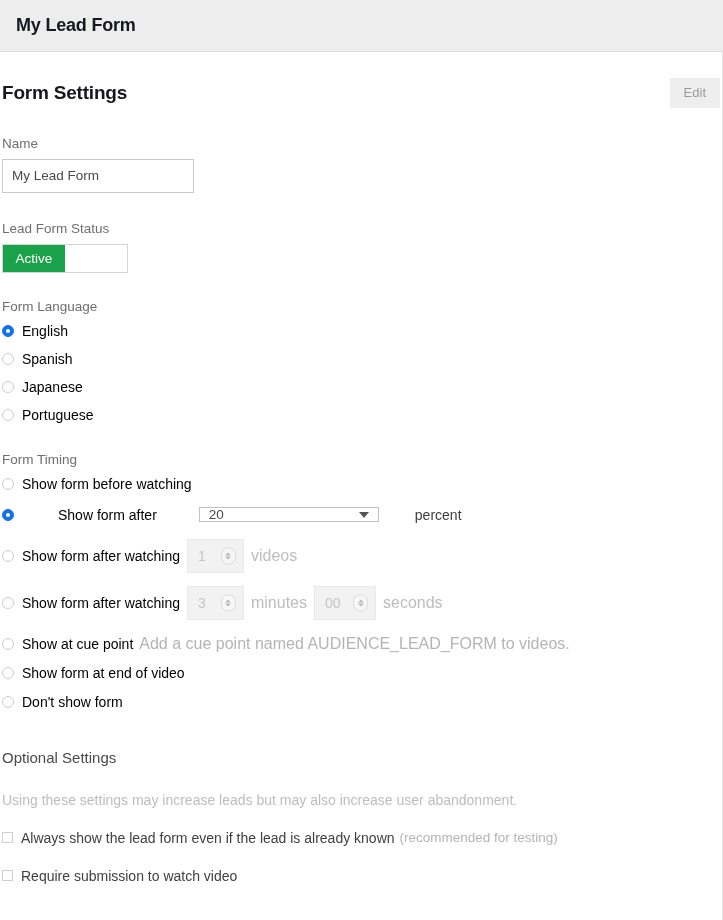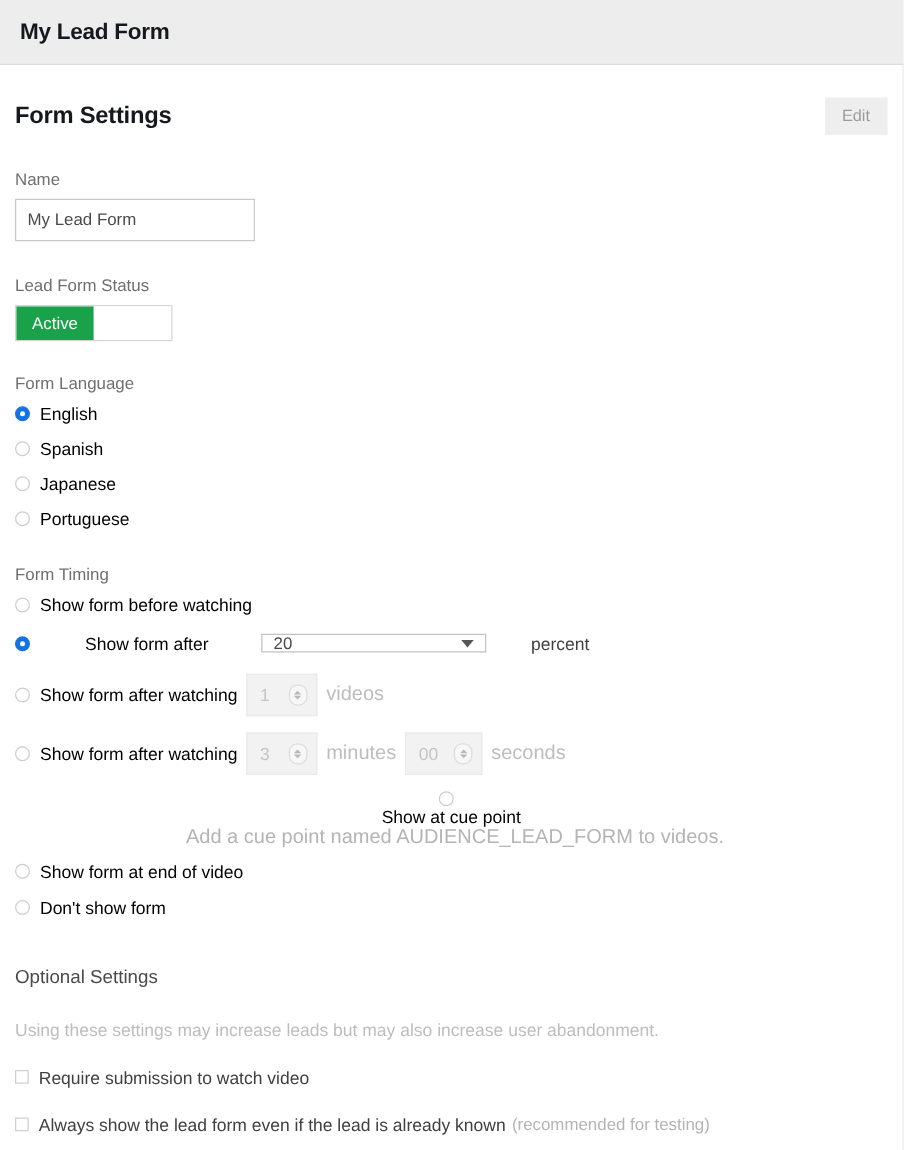--- a/index.html
+++ b/index.html
@@ -26,21 +26,21 @@
   }
   .topbar-title {
     font-size: 18px;
     font-weight: bold;
     color: #16181d;
     letter-spacing: -0.2px;
   }
 
   
   .page {
-    padding: 0 12px;
+    padding: 0 2px;
     position: relative;
     border-right: 1px solid #e6e6e6;
     height: 868px;
   }
 
   .section-head {
     display: flex;
     align-items: center;
     justify-content: space-between;
     padding-top: 26px;
@@ -362,44 +362,44 @@
     <div class="spinner w-sec">
       <span class="spinner-val">00</span>
       <span class="spin-arrows">
         <span class="chev up"></span>
         <span class="chev down"></span>
       </span>
     </div>
     <span class="unit-dim">seconds</span>
   </div>
 
-  <div class="radio-row" style="margin-top:13px;flex-direction:column;">
+  <div class="radio-row" style="margin-top:13px;">
     <span class="radio"></span>
     <span class="radio-label">Show at cue point</span>
     <span class="hint-inline">Add a cue point named AUDIENCE_LEAD_FORM to videos.</span>
   </div>
 
   <div class="radio-row">
     <span class="radio"></span>
     <span class="radio-label">Show form at end of video</span>
   </div>
 
   <div class="radio-row">
     <span class="radio"></span>
     <span class="radio-label">Don't show form</span>
   </div>
 
   
   <div class="opt-title">Optional Settings</div>
   <div class="opt-note">Using these settings may increase leads but may also increase user abandonment.</div>
-
-  <div class="check-row">
-    <span class="checkbox"></span>
-    <span class="check-label">Require submission to watch video</span>
-  </div>
 
   <div class="check-row">
     <span class="checkbox"></span>
     <span class="check-label">Always show the lead form even if the lead is already known</span>
     <span class="check-suffix">(recommended for testing)</span>
   </div>
 
+  <div class="check-row">
+    <span class="checkbox"></span>
+    <span class="check-label">Require submission to watch video</span>
+  </div>
+
 </div>
 
 </body></html>

